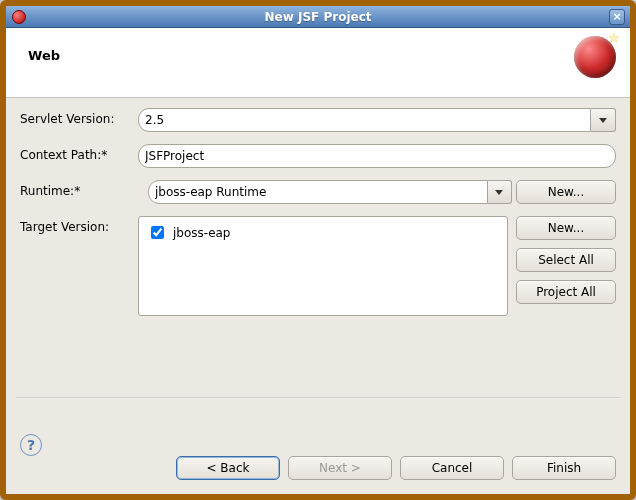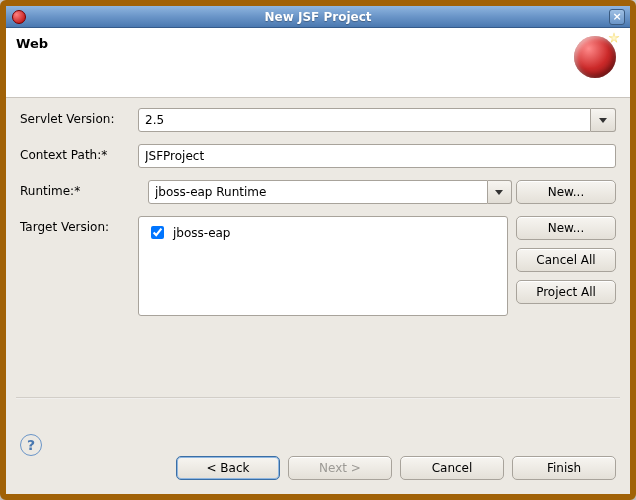--- a/index.html
+++ b/index.html
@@ -35,21 +35,21 @@
   }
   .titlebar .title { flex: 1; text-align: center; text-shadow: 0 1px 1px rgba(0,0,0,.3); }
 
   .header {
     background: #fff;
     padding: 8px 10px 10px 10px;
     display: flex; align-items: flex-start; justify-content: space-between;
     border-bottom: 1px solid #c9c4bd;
     height: 70px;
   }
-  .header h2 { margin: 0; font-size: 13px; font-weight: bold; }
+  .header h2 { margin: 12px; font-size: 13px; font-weight: bold; }
   .orb {
     width: 42px; height: 42px; border-radius: 50%;
     background: radial-gradient(circle at 35% 30%, #ff8a8a 0%, #cc2a2a 50%, #8b1010 100%);
     box-shadow: inset -2px -3px 6px rgba(0,0,0,.4), inset 2px 2px 5px rgba(255,255,255,.6);
     position: relative;
     margin-right: 4px;
   }
   .orb::after {
     content: ""; position: absolute; top: -4px; right: -4px;
     width: 12px; height: 12px;
@@ -69,21 +69,21 @@
     row-gap: 12px;
     align-items: start;
   }
   .lbl { padding-top: 4px; }
 
   .text-input, .select-display {
     width: 100%;
     height: 24px;
     background: #fff;
     border: 1px solid #a8a39b;
-    border-radius: 3px;
+    border-radius: 11px;
     padding: 3px 6px;
     font: inherit;
     color: #000;
   }
   .combo {
     display: flex; align-items: stretch; gap: 0;
   }
   .combo .text-input { border-top-right-radius: 0; border-bottom-right-radius: 0; }
   .combo-arrow {
     width: 26px; border: 1px solid #a8a39b; border-left: none;
@@ -195,21 +195,21 @@
       <div class="lbl">Target Version:</div>
       <div class="target-row">
         <div class="target-list">
           <label>
             <input type="checkbox" id="ts0" checked="" style="">
             <span>jboss-eap</span>
           </label>
         </div>
         <div class="side-buttons">
           <button class="btn">New...</button>
-          <button class="btn">Cancel All</button>
+          <button class="btn">Select All</button>
           <button class="btn">Project All</button>
         </div>
       </div>
 
     </div>
   </div>
 
   <div class="separator"></div>
 
   <div class="footer">

